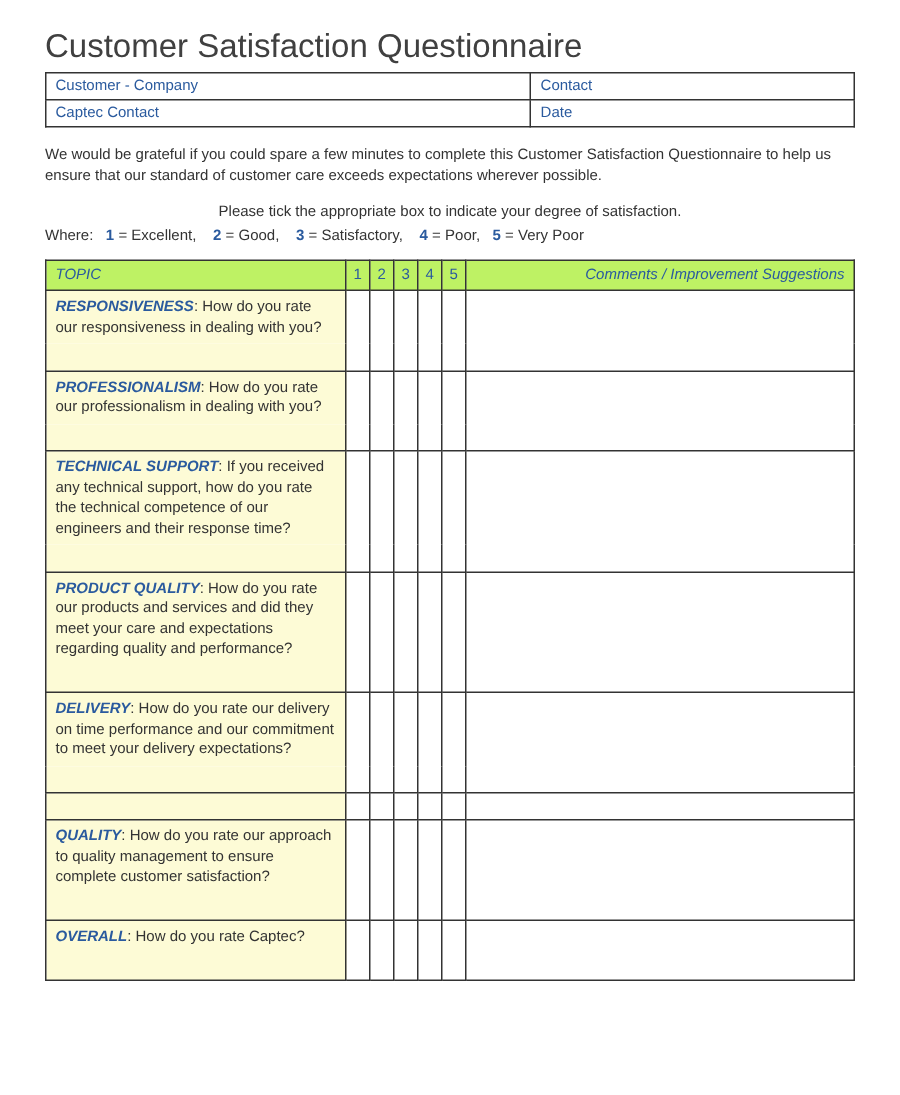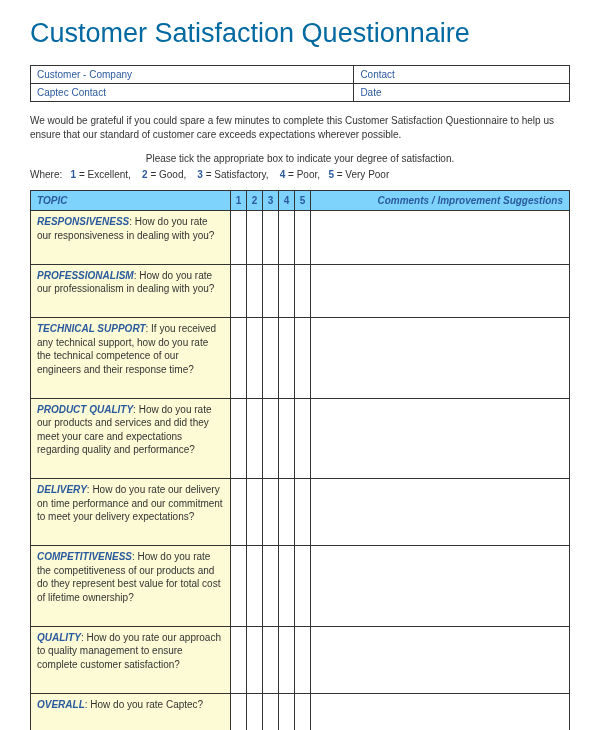--- a/index.html
+++ b/index.html
@@ -6,24 +6,24 @@
     body {
       width: 600px;
       height: 730px;
       background: #fff;
       font-family: Arial, Helvetica, sans-serif;
       padding: 18px 30px;
       font-size: 10px;
       color: #333;
     }
     .title {
-      color: #0369a1;
-      font-size: 27px;
+      color: #404040;
+      font-size: 22px;
       font-weight: normal;
-      margin-bottom: 16px;
+      margin-bottom: 4px;
     }
     .info-table {
       width: 100%;
       border-collapse: collapse;
       margin-bottom: 12px;
     }
     .info-table td {
       border: 1px solid #333;
       padding: 2px 6px;
       font-size: 10px;
@@ -53,26 +53,26 @@
     }
     .scale-line .where { color: #333; }
     .scale-line .scale-item { color: #2a5a9e; font-weight: bold; }
     .scale-line .scale-label { color: #333; }
     .main-table {
       width: 100%;
       border-collapse: collapse;
       font-size: 10px;
     }
     .main-table th {
-      background: #7dd3fc;
+      background: #bef264;
       border: 1px solid #333;
       padding: 4px 6px;
       font-size: 10px;
       color: #2a5a9e;
-      font-weight: bold;
+      font-weight: normal;
       font-style: italic;
       text-align: left;
     }
     .main-table th.rating-col {
       width: 16px;
       text-align: center;
       font-style: normal;
       padding: 4px 2px;
     }
     .main-table th.topic-col { width: 200px; }
@@ -228,29 +228,20 @@
       </tr>
       <tr class="spacer-row">
         <td class="topic-cell"></td>
         <td class="rating-cell"></td>
         <td class="rating-cell"></td>
         <td class="rating-cell"></td>
         <td class="rating-cell"></td>
         <td class="rating-cell"></td>
         <td></td>
       </tr>
-      <tr class="topic-row">
-        <td class="topic-cell"><span class="topic-name">COMPETITIVENESS</span><span class="topic-desc">: How do you rate the competitiveness of our products and do they represent best value for total cost of lifetime ownership?</span></td>
-        <td class="rating-cell"></td>
-        <td class="rating-cell"></td>
-        <td class="rating-cell"></td>
-        <td class="rating-cell"></td>
-        <td class="rating-cell"></td>
-        <td></td>
-      </tr>
       <tr class="spacer-row">
         <td class="topic-cell"></td>
         <td class="rating-cell"></td>
         <td class="rating-cell"></td>
         <td class="rating-cell"></td>
         <td class="rating-cell"></td>
         <td class="rating-cell"></td>
         <td></td>
       </tr>
       <tr class="topic-row">

